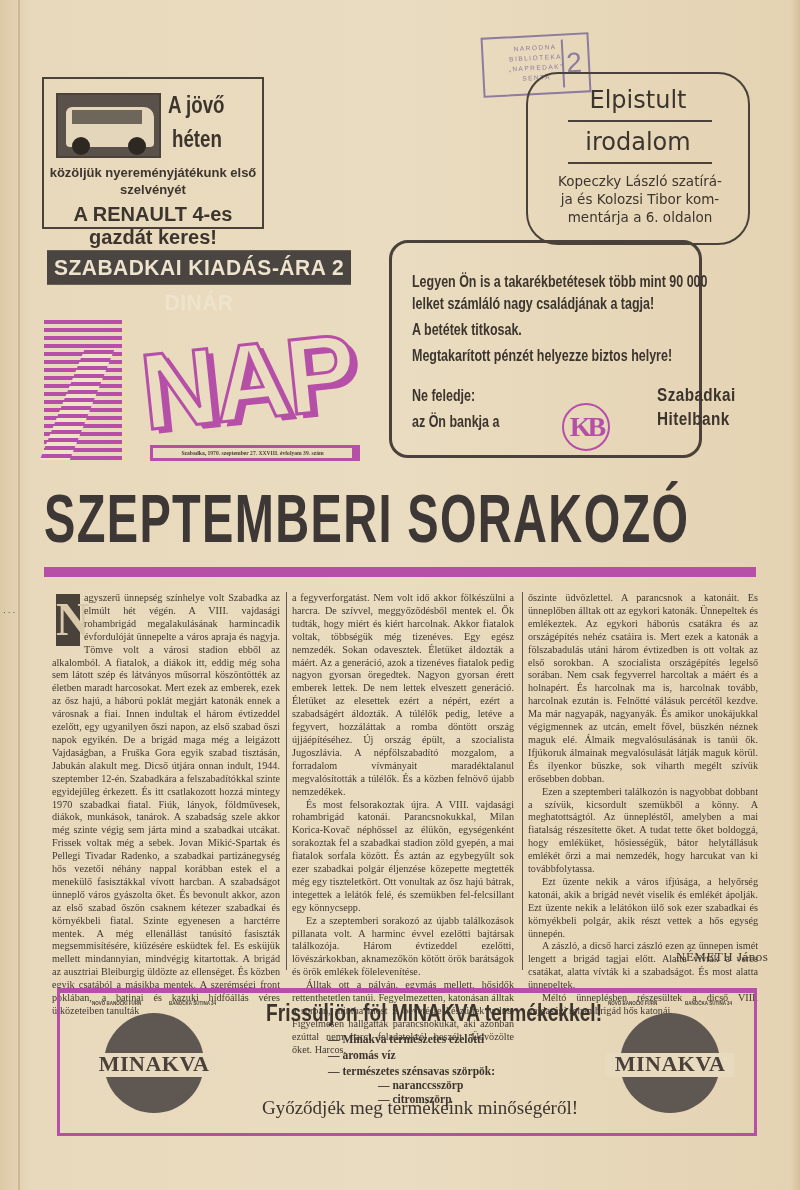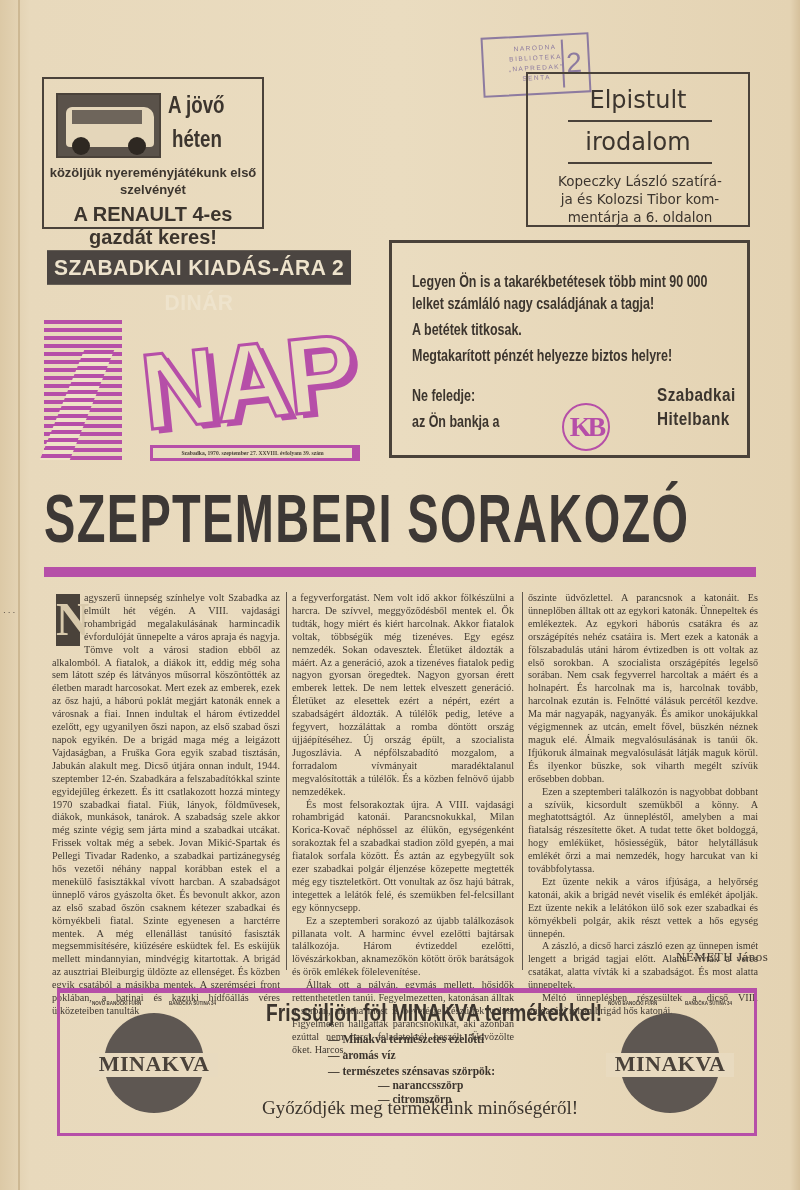--- a/index.html
+++ b/index.html
@@ -54,21 +54,21 @@
     position: absolute; left: 0; top: 12px; width: 100%; text-align: center;
     font-family: "Liberation Sans", sans-serif; font-weight: bold; font-size: 27px; color: #3c352e;
     transform: scaleX(0.82);
   }
   .box2 .pink-rule { position: absolute; left: 9px; top: 61px; width: 212px; height: 4px; background: #b34ea5; }
   .box2 .line {
     position: absolute; left: 0; width: 100%; text-align: center;
     font-family: "Liberation Sans", sans-serif; font-weight: bold; color: #3c352e; transform: scaleX(0.82);
   }
   
-  .box3 { left: 526px; top: 72px; width: 224px; height: 155px; }
+  .box3 { left: 526px; top: 72px; width: 224px; height: 173px; border-radius: 32px; }
   .box3 .t1, .box3 .t2 {
     position: absolute; left: 0; width: 100%; text-align: center;
     font-family: "DejaVu Sans", sans-serif; font-size: 24px; color: #3c352e;
   }
   .box3 .rule { position: absolute; left: 40px; width: 144px; height: 2px; background: #4a423a; }
   .box3 .sub {
     position: absolute; left: 6px; top: 98px; width: 212px; text-align: center;
     font-family: "DejaVu Sans", sans-serif; font-size: 13.5px; line-height: 18px; color: #3c352e;
   }
   
@@ -95,21 +95,21 @@
     text-shadow: 6px 5px 0 #b64fa8;
     transform: rotate(-6deg) scaleX(0.98);
   }
   .dateline {
     position: absolute; left: 106px; top: 125px; width: 210px; height: 16px; border: 3px solid #b64fa8;
     border-right-width: 8px;
     background: #e8dabf; font-family: "Liberation Serif", serif; font-size: 5.6px; line-height: 10px;
     text-align: center; font-weight: bold; color: #4a423a; white-space: nowrap; overflow: hidden;
   }
   
-  .bank { left: 389px; top: 240px; width: 361px; height: 218px; border-width: 3px; }
+  .bank { left: 389px; top: 240px; width: 313px; height: 218px; border-width: 3px; border-radius: 19px; }
   .bank .b-line {
     position: absolute; left: 20px; font-family: "Liberation Sans", sans-serif; font-weight: bold;
     font-size: 16px; color: #3c352e; white-space: nowrap; transform: scaleX(0.78); transform-origin: left;
   }
   .bank-logo {
     position: absolute; left: 170px; top: 160px; width: 48px; height: 48px; border-radius: 50%;
     border: 2px solid #b64fa8; color: #b64fa8; font-family: "Liberation Serif", serif; font-weight: bold;
     font-size: 28px; line-height: 44px; text-align: center; letter-spacing: -4px;
   }
   .bank-name {

